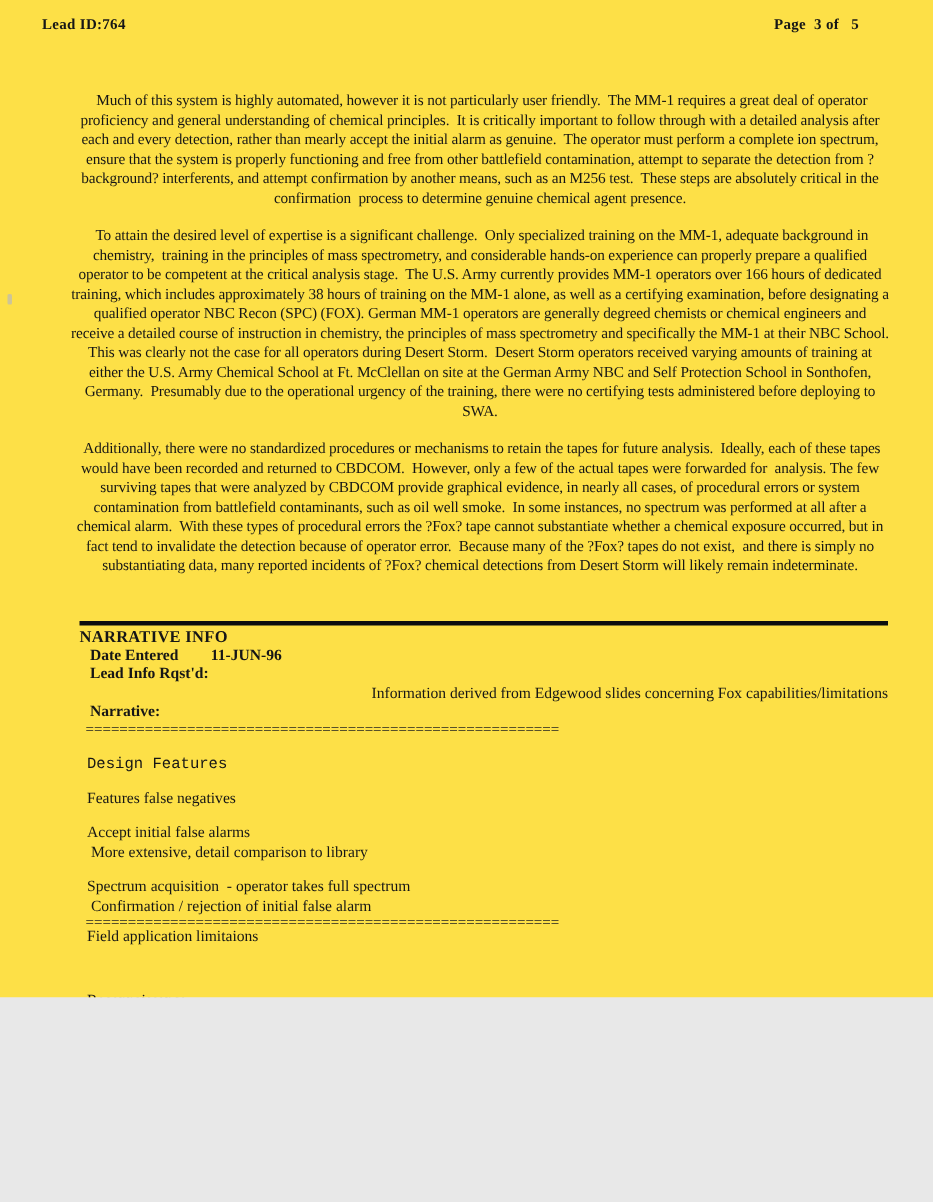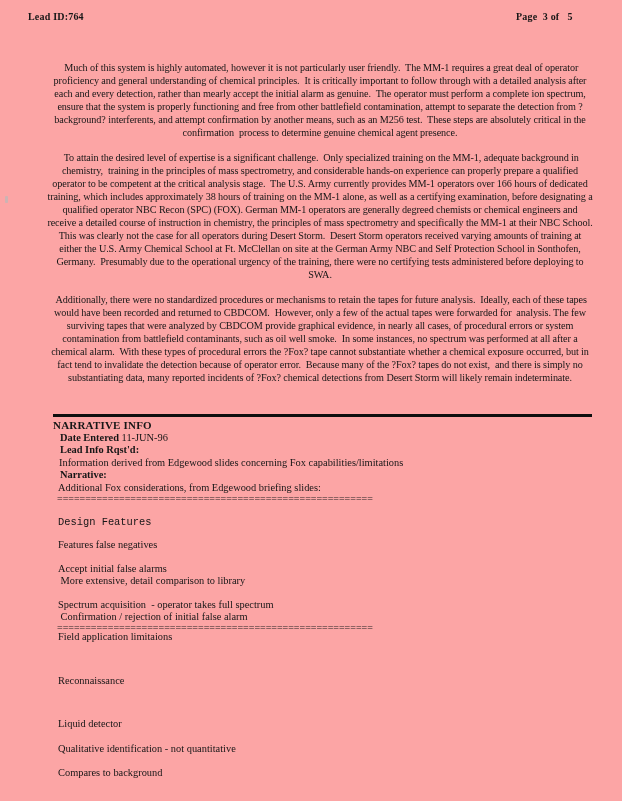--- a/index.html
+++ b/index.html
@@ -1,19 +1,19 @@
 <!DOCTYPE html>
 <html><head>
 <meta charset="utf-8">
 <style>
   html,body{margin:0;padding:0;background:#e8e8e8;}
   .page{
     position:relative;
-    width:622px;height:801px;
-    background:#fca5a5;
+    width:622px;height:665px;
+    background:#fde047;
     overflow:hidden;
     font-family:"Liberation Serif","DejaVu Serif",serif;
     color:#161616;
     box-sizing:border-box;
   }
   .t{white-space:pre-wrap;}
   
   .hdr-left{position:absolute;left:28px;top:11px;font-size:10px;font-weight:bold;letter-spacing:.2px;}
   .hdr-right{position:absolute;left:516px;top:11px;font-size:10px;font-weight:bold;letter-spacing:.2px;}
   
@@ -24,22 +24,22 @@
   }
   .para{margin:0 0 12px 0;text-align:center;}
   
   .artifact{position:absolute;left:5px;top:196px;width:3px;height:7px;background:#b9b9b9;border-radius:1px;opacity:.7;}
   
   .narrative{position:absolute;left:53px;top:414px;width:539px;}
   .rule{height:3px;background:#0e0e0e;margin:0;}
   .nar-heading{font-size:11px;font-weight:bold;line-height:14px;margin-top:1px;letter-spacing:.2px;}
   .nar-row{font-size:10.4px;line-height:12.4px;margin-left:7px;}
   .nar-row .lbl{font-weight:bold;}
-  .nar-row .val{font-weight:normal;}
-  .nar-plain{font-size:10.4px;line-height:12.4px;margin-left:6px;}
+  .nar-row .val{font-weight:bold;padding-left:19px;}
+  .nar-plain{font-size:10.4px;line-height:12.4px;margin-left:6px;text-align:right;}
   .intro{margin-left:5px;}
   .sep{
     margin-left:4px;margin-top:1px;
     width:316px;height:7px;overflow:hidden;
     font-size:10px;line-height:7px;letter-spacing:0;
     white-space:nowrap;color:#222;
   }
   .item{font-size:10.4px;line-height:12.4px;margin-left:5px;}
   .gap6{margin-top:14px;font-family:Liberation Mono, monospace;}
   .gap11{margin-top:11px;}
@@ -73,21 +73,20 @@
 
     <div class="nar-row">
       <span class="lbl t">Lead Info Rqst'd:</span>
     </div>
     <div class="nar-plain t">Information derived from Edgewood slides concerning Fox capabilities/limitations</div>
 
     <div class="nar-row">
       <span class="lbl t">Narrative:</span>
     </div>
 
-    <div class="nar-plain intro t">Additional Fox considerations, from Edgewood briefing slides:</div>
 
     <div class="sep">============================================================</div>
 
     <div class="item gap6 t">Design Features</div>
     <div class="item gap11 t">Features false negatives</div>
     <div class="item gap11 t">Accept initial false alarms</div>
     <div class="item tight t"> More extensive, detail comparison to library</div>
     <div class="item gap11 t">Spectrum acquisition  - operator takes full spectrum</div>
     <div class="item tight t"> Confirmation / rejection of initial false alarm</div>
 

